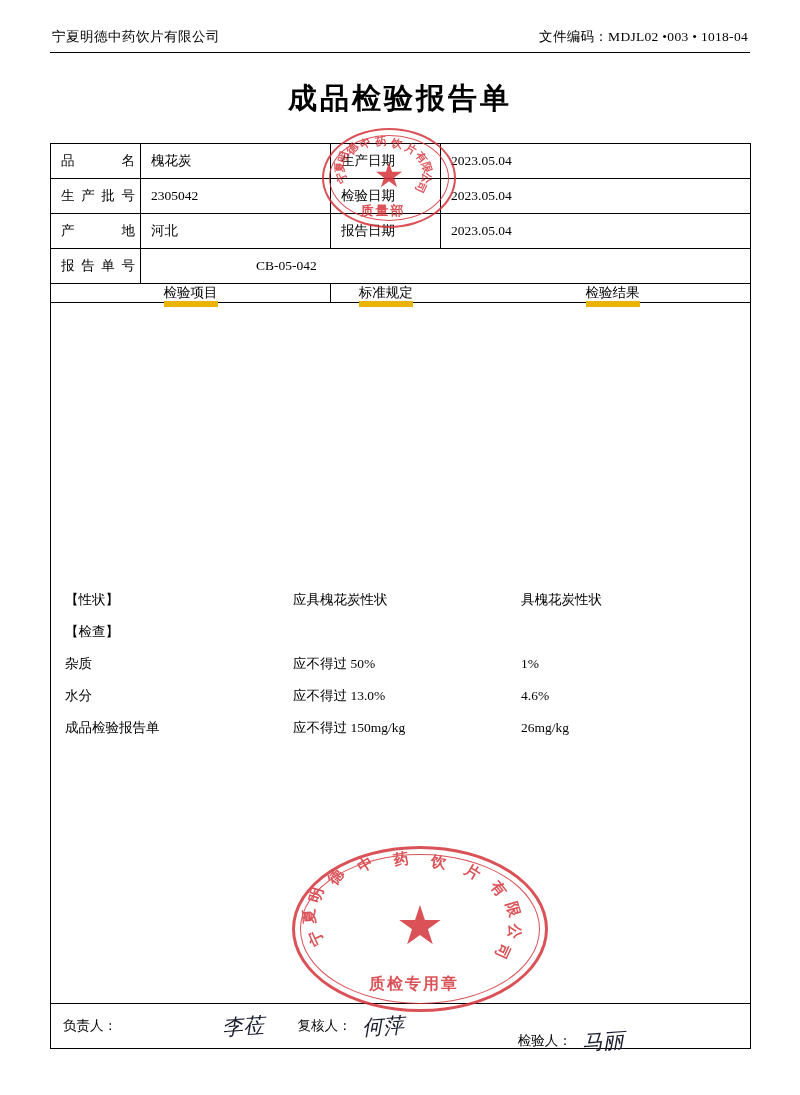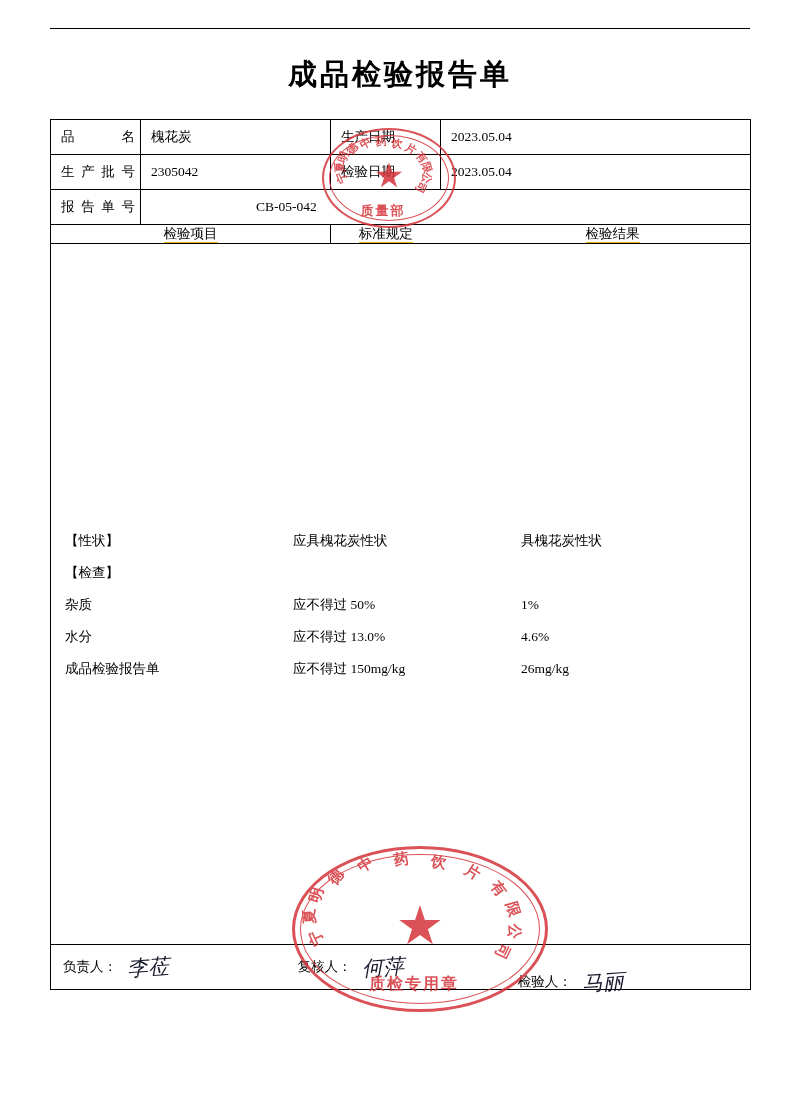--- a/index.html
+++ b/index.html
@@ -76,21 +76,21 @@
   td.val-cell { }
   td.label2-cell { width: 110px; }
 
   
   .col-head {
     text-align: center;
     padding: 10px 4px 8px 4px;
     font-size: 13.5px;
   }
   .col-head span {
-    border-bottom: 1px solid #eab308;
+    border-bottom: 6px solid #eab308;
     padding-bottom: 1px;
   }
   
   td.res-body {
     height: 700px;
     vertical-align: top;
     padding: 0;
     position: relative;
   }
   .res-inner {
@@ -125,21 +125,21 @@
   }
   .sign-block .sig {
     font-family: "Liberation Serif", "DejaVu Serif", serif;
     font-style: italic;
     font-size: 21px;
     color: #1a1a2e;
     padding: 0 22px 0 10px;
     transform: rotate(-4deg);
     white-space: nowrap;
   }
-  .sb1 { width: 230px; }
+  .sb1 { width: 230px; justify-content: space-between; }
   .sb2 { width: 215px; }
   .sb3 { width: 240px; margin-top: 29px; }
 
   
   .stamp {
     position: absolute;
     border: 3px solid #d4343a;
     border-radius: 50%;
     color: #d4343a;
     pointer-events: none;
@@ -197,20 +197,26 @@
   }
   #stamp-bottom .star { font-size: 54px; }
   #stamp-bottom .bottom-text { font-size: 16px; }
   #stamp-bottom .arc-text span { font-size: 15px; }
 </style>
 </head>
 <body>
 
 <div class="page">
 
+  <div class="header-row">
+    <div class="header-left">宁夏明德中药饮片有限公司</div>
+    <div class="header-right">
+      <span>文件编码：</span><span>MDJL02 •003 • 1018-04</span>
+    </div>
+  </div>
   <div class="header-rule"></div>
 
   <div class="doc-title">成品检验报告单</div>
 
   <table class="main">
     <colgroup>
       <col style="width:90px">
       <col style="width:190px">
       <col style="width:110px">
       <col style="width:310px">
@@ -232,20 +238,34 @@
       </tr>
       <tr>
         <td>
           <div class="cell"><span class="lbl">生产批号</span></div>
         </td>
         <td>
           <div class="cell">2305042</div>
         </td>
         <td>
           <div class="cell"><span>检验日期</span></div>
+        </td>
+        <td>
+          <div class="cell">2023.05.04</div>
+        </td>
+      </tr>
+      <tr>
+        <td>
+          <div class="cell"><span class="lbl">产　　地</span></div>
+        </td>
+        <td>
+          <div class="cell">河北</div>
+        </td>
+        <td>
+          <div class="cell"><span>报告日期</span></div>
         </td>
         <td>
           <div class="cell">2023.05.04</div>
         </td>
       </tr>
       <tr>
         <td>
           <div class="cell"><span class="lbl">报告单号</span></div>
         </td>
         <td colspan="3">

